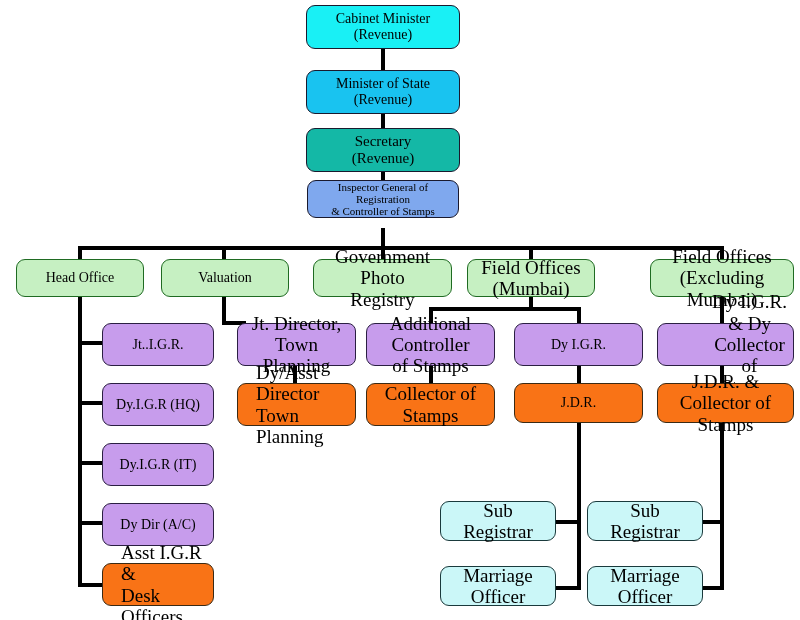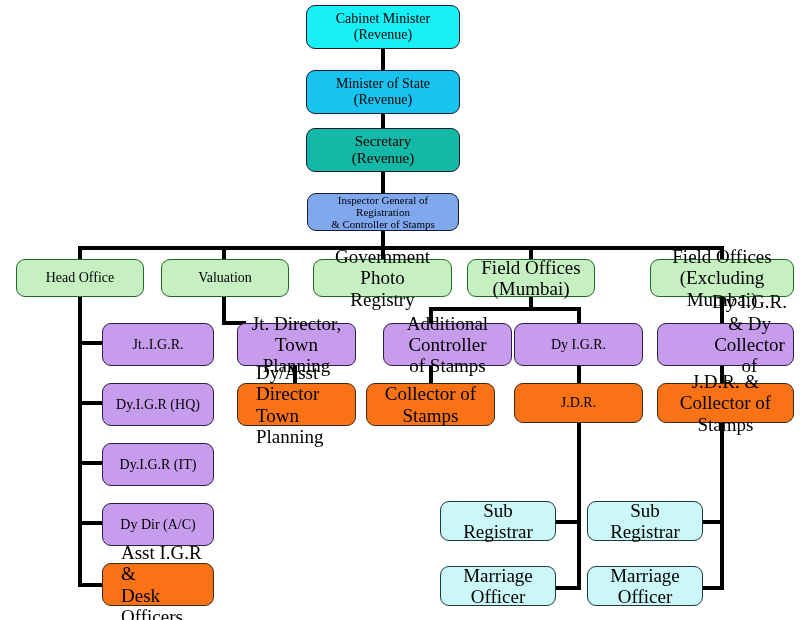--- a/index.html
+++ b/index.html
@@ -115,21 +115,21 @@
     </span>
   </div>
 
   <div class="node c-teal fs15" style="left:306px;top:128px;width:154px;height:44px;">
     <span>
       <span>Secretary</span>
       <span>(Revenue)</span>
     </span>
   </div>
 
-  <div class="node c-corn fs11" style="left:307px;top:193px;width:152px;height:38px;">
+  <div class="node c-corn fs11" style="left:307px;top:180px;width:152px;height:38px;">
     <span>
       <span>Inspector General of Registration</span>
       <span>&amp; Controller of Stamps</span>
     </span>
   </div>
 
   <div class="node c-green fs14" style="left:16px;top:259px;width:128px;height:38px;">
     <span>
         <span>Head Office</span>
       </span>
@@ -195,21 +195,21 @@
       <span>Planning</span>
     </span>
   </div>
   <div class="node c-orange fs13 left" style="left:237px;top:383px;width:119px;height:43px;">
     <span>
       <span>Dy/Asst Director</span>
       <span>Town Planning</span>
     </span>
   </div>
 
-  <div class="node c-purple fs13" style="left:383px;top:323px;width:129px;height:43px;">
+  <div class="node c-purple fs13" style="left:366px;top:323px;width:129px;height:43px;">
     <span>
       <span>Additional Controller</span>
       <span>of Stamps</span>
     </span>
   </div>
   <div class="node c-orange fs13" style="left:366px;top:383px;width:129px;height:43px;">
     <span>
         <span>Collector of Stamps</span>
       </span>
   </div>

